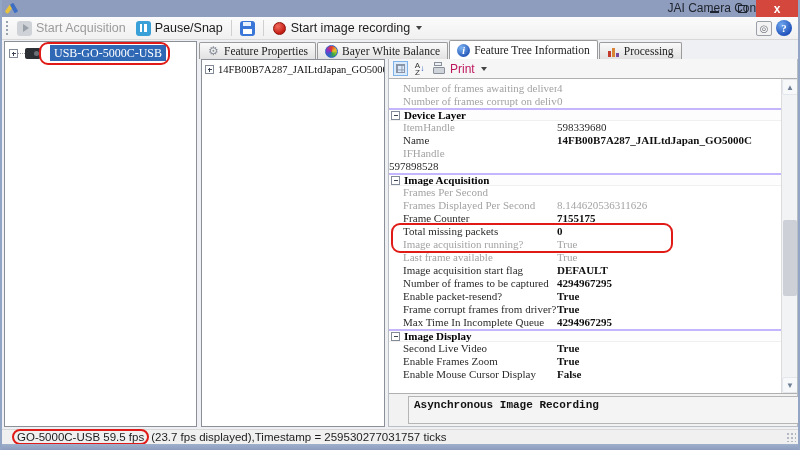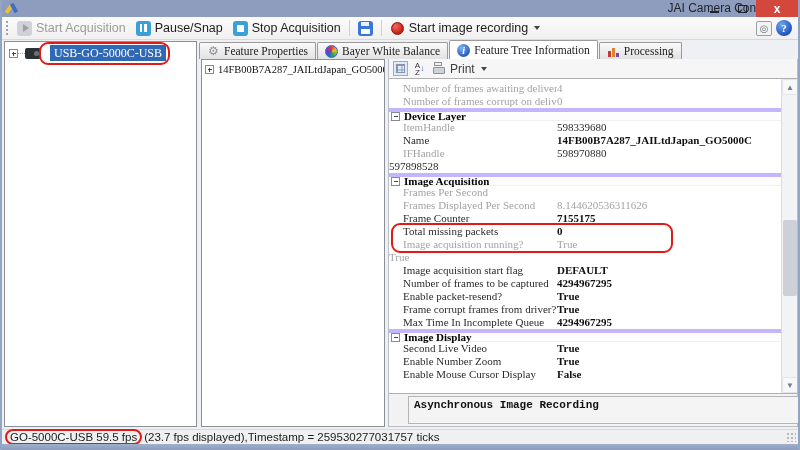--- a/index.html
+++ b/index.html
@@ -120,48 +120,48 @@
   .right-panel { position: absolute; left: 386px; top: 19px; width: 410px; height: 368px; background: #f2f2f2; border: 1px solid #b9bdc4; border-top: none; }
   .prop-toolbar { height: 19px; display: flex; align-items: center; gap: 4px; padding: 2px 4px; background: #f6f6f6; }
   .pt-ico { width: 15px; height: 15px; display: flex; align-items: center; justify-content: center; }
   .ico-categorized { border: 1px solid #7eb4ea; background: #dcebfc; }
   .ico-categorized .g { width: 9px; height: 9px; background-image: linear-gradient(#8893a5 1px, transparent 1px), linear-gradient(90deg, #8893a5 1px, transparent 1px); background-size: 4.5px 4.5px; border: 1px solid #8893a5; }
   .ico-sort { font-size: 8px; color: #333; line-height: 7px; text-align: center; }
   .ico-sort .arr { color: #2456b8; }
   .ico-print { position: relative; }
   .ico-print .body { width: 12px; height: 7px; background: #cfd4da; border: 1px solid #8a9099; border-radius: 1px; margin-top: 4px; }
   .ico-print .top { position: absolute; top: 1px; left: 3px; width: 8px; height: 4px; background: #eef1f4; border: 1px solid #8a9099; }
-  .print-label { font-size: 12px; color: #404040; }
+  .print-label { font-size: 12px; color: #be185d; }
   .prop-grid {
     position: relative; margin: 0; width: 408px; height: 316px;
     background: #fff; border: 1px solid #b0b0b0; border-left: none; border-right: none;
     overflow: hidden; padding-top: 3px;
     font-family: "Liberation Serif", "DejaVu Serif", serif; font-size: 11px;
   }
   .prow { display: flex; height: 13px; line-height: 13px; align-items: center; padding-right: 17px; }
   .prow .plabel { width: 168px; padding-left: 14px; white-space: nowrap; overflow: hidden; color: #2b2b2b; }
   .prow .pvalue { flex: 1; white-space: nowrap; overflow: hidden; color: #2b2b2b; }
   .prow .gray { color: #a3a3a3; }
   .prow .bold { font-weight: bold; color: #111; }
-  .prow.category { font-weight: bold; color: #000; background: #fdfdfd; border-top: 4px solid #c4b5fd; border-bottom: 1px solid #f0f0f0; }
+  .prow.category { font-weight: bold; color: #000; background: #fdfdfd; border-top: 2px solid #c4b5fd; border-bottom: 1px solid #f0f0f0; }
   .prow.category .cat-glyph { width: 9px; height: 9px; border: 1px solid #848b98; margin: 0 4px 0 2px; position: relative; flex: 0 0 auto; background:#fff; }
   .prow.category .cat-glyph i { position: absolute; left: 1.5px; top: 3px; width: 4.5px; height: 1px; background: #3c4552; }
   .grid-anno { position: absolute; left: 2px; top: 144px; width: 282px; height: 30px; }
   
   .vscroll { position: absolute; right: 0; top: 0; width: 16px; height: 100%; background: #f2f3f5; border-left: 1px solid #dcdcdc; }
   .vs-btn { position: absolute; left: 0; width: 16px; height: 16px; background: #f7f8fa; color: #6f7f95; font-size: 8px; text-align: center; line-height: 16px; border: 1px solid #e3e6ea; border-radius: 2px; }
   .vs-up { top: 0; } .vs-down { bottom: 0; }
   .vs-thumb { position: absolute; left: 1px; top: 45%; width: 14px; height: 24%; background: #cdd1d7; border-radius: 2px; }
 
   .desc-pane { position: absolute; left: 19px; bottom: 2px; width: 406px; height: 28px; background: #f4f4f4; border: 1px solid #b5b5b5;
     font-family: Liberation Mono, monospace; font-weight: bold; font-size: 11px; color: #111; padding: 2px 5px; }
 
   
   .statusbar { position: absolute; left: 0; top: 429px; width: 796px; height: 15px; background: #f0f0f0; border-top: 1px solid #d9d9d9;
-    display: flex; align-items: center; font-size: 11.5px; color: #1c1c1c; padding-left: 3px; white-space: nowrap; }
+    display: flex; align-items: center; font-size: 11.5px; color: #1c1c1c; padding-left: 10px; white-space: nowrap; }
   .status-anno { border: 2px solid #e01b17; border-radius: 8px; padding: 0 3px; margin-right: 2px; }
   .sb-grip { position: absolute; right: 2px; bottom: 2px; width: 10px; height: 10px;
     background-image: radial-gradient(circle, #b3b9c2 1px, transparent 1.2px); background-size: 4px 4px; }
 
   .bottom-strip { position: absolute; left: 0; top: 444px; width: 796px; height: 6px; background: linear-gradient(#9fb0cc, #8b9cbe); }
 </style>
 </head>
 <body>
 
 <div class="titlebar">
@@ -193,26 +193,20 @@
   </div>
   <div class="tb-btn">
     <span class="ico16 ico-pause">
         <span class="bars">
           <i></i>
           <i></i>
         </span>
       </span>
     <span>Pause/Snap</span>
   </div>
-  <div class="tb-btn">
-    <span class="ico16 ico-stop">
-        <span class="sq"></span>
-      </span>
-    <span>Stop Acquisition</span>
-  </div>
   <div class="tb-sep"></div>
   <div class="tb-btn">
     <span class="ico16 ico-save">
         <span class="shutter"></span>
         <span class="label"></span>
       </span>
   </div>
   <div class="tb-sep"></div>
   <div class="tb-btn">
     <span class="ico16 ico-rec">
@@ -312,21 +306,20 @@
           <div class="prow property">
             <span class="plabel gray">ItemHandle</span>
             <span class="pvalue">598339680</span>
           </div>
           <div class="prow property">
             <span class="plabel">Name</span>
             <span class="pvalue bold">14FB00B7A287_JAILtdJapan_GO5000C</span>
           </div>
           <div class="prow property">
             <span class="plabel gray">IFHandle</span>
-            <span class="pvalue">598970880</span>
           </div>
           <div class="prow property">
             <span class="pvalue">597898528</span>
           </div>
           <div class="prow category">
             <span class="cat-glyph">
               <i></i>
             </span>
             <span>Image Acquisition</span>
           </div>
@@ -343,20 +336,21 @@
           </div>
           <div class="prow property">
             <span class="plabel">Total missing packets</span>
             <span class="pvalue bold">0</span>
           </div>
           <div class="prow property">
             <span class="plabel gray">Image acquisition running?</span>
             <span class="pvalue gray">True</span>
           </div>
           <div class="prow property">
+            <span class="plabel gray">Last frame available</span>
             <span class="pvalue gray">True</span>
           </div>
           <div class="prow property">
             <span class="plabel">Image acquisition start flag</span>
             <span class="pvalue bold">DEFAULT</span>
           </div>
           <div class="prow property">
             <span class="plabel">Number of frames to be captured</span>
             <span class="pvalue bold">4294967295</span>
           </div>
@@ -376,21 +370,21 @@
             <span class="cat-glyph">
               <i></i>
             </span>
             <span>Image Display</span>
           </div>
           <div class="prow property">
             <span class="plabel">Second Live Video</span>
             <span class="pvalue bold">True</span>
           </div>
           <div class="prow property">
-            <span class="plabel">Enable Number Zoom</span>
+            <span class="plabel">Enable Frames Zoom</span>
             <span class="pvalue bold">True</span>
           </div>
           <div class="prow property">
             <span class="plabel">Enable Mouse Cursor Display</span>
             <span class="pvalue bold">False</span>
           </div>
         </div>
       <div class="anno grid-anno"></div>
       <div class="vscroll">
         <div class="vs-btn vs-up">▲</div>

